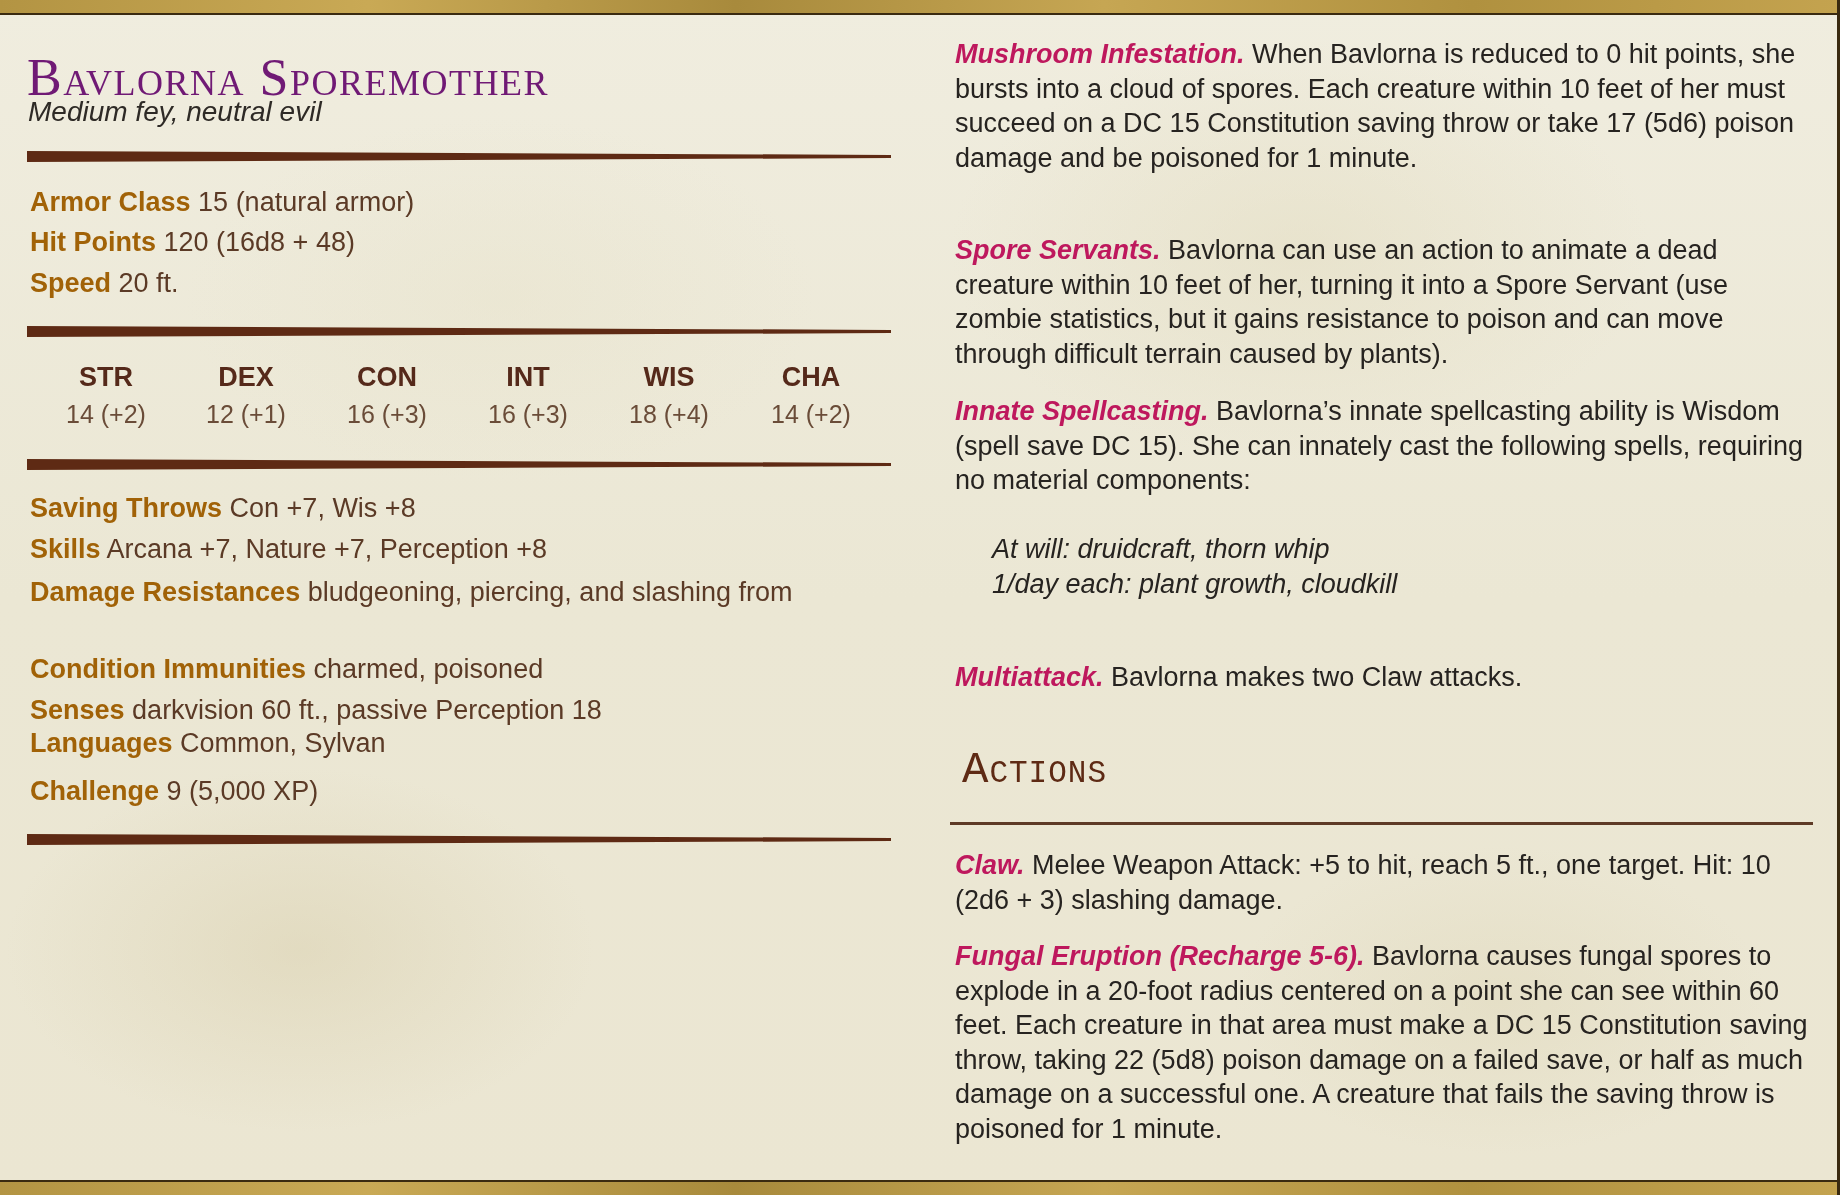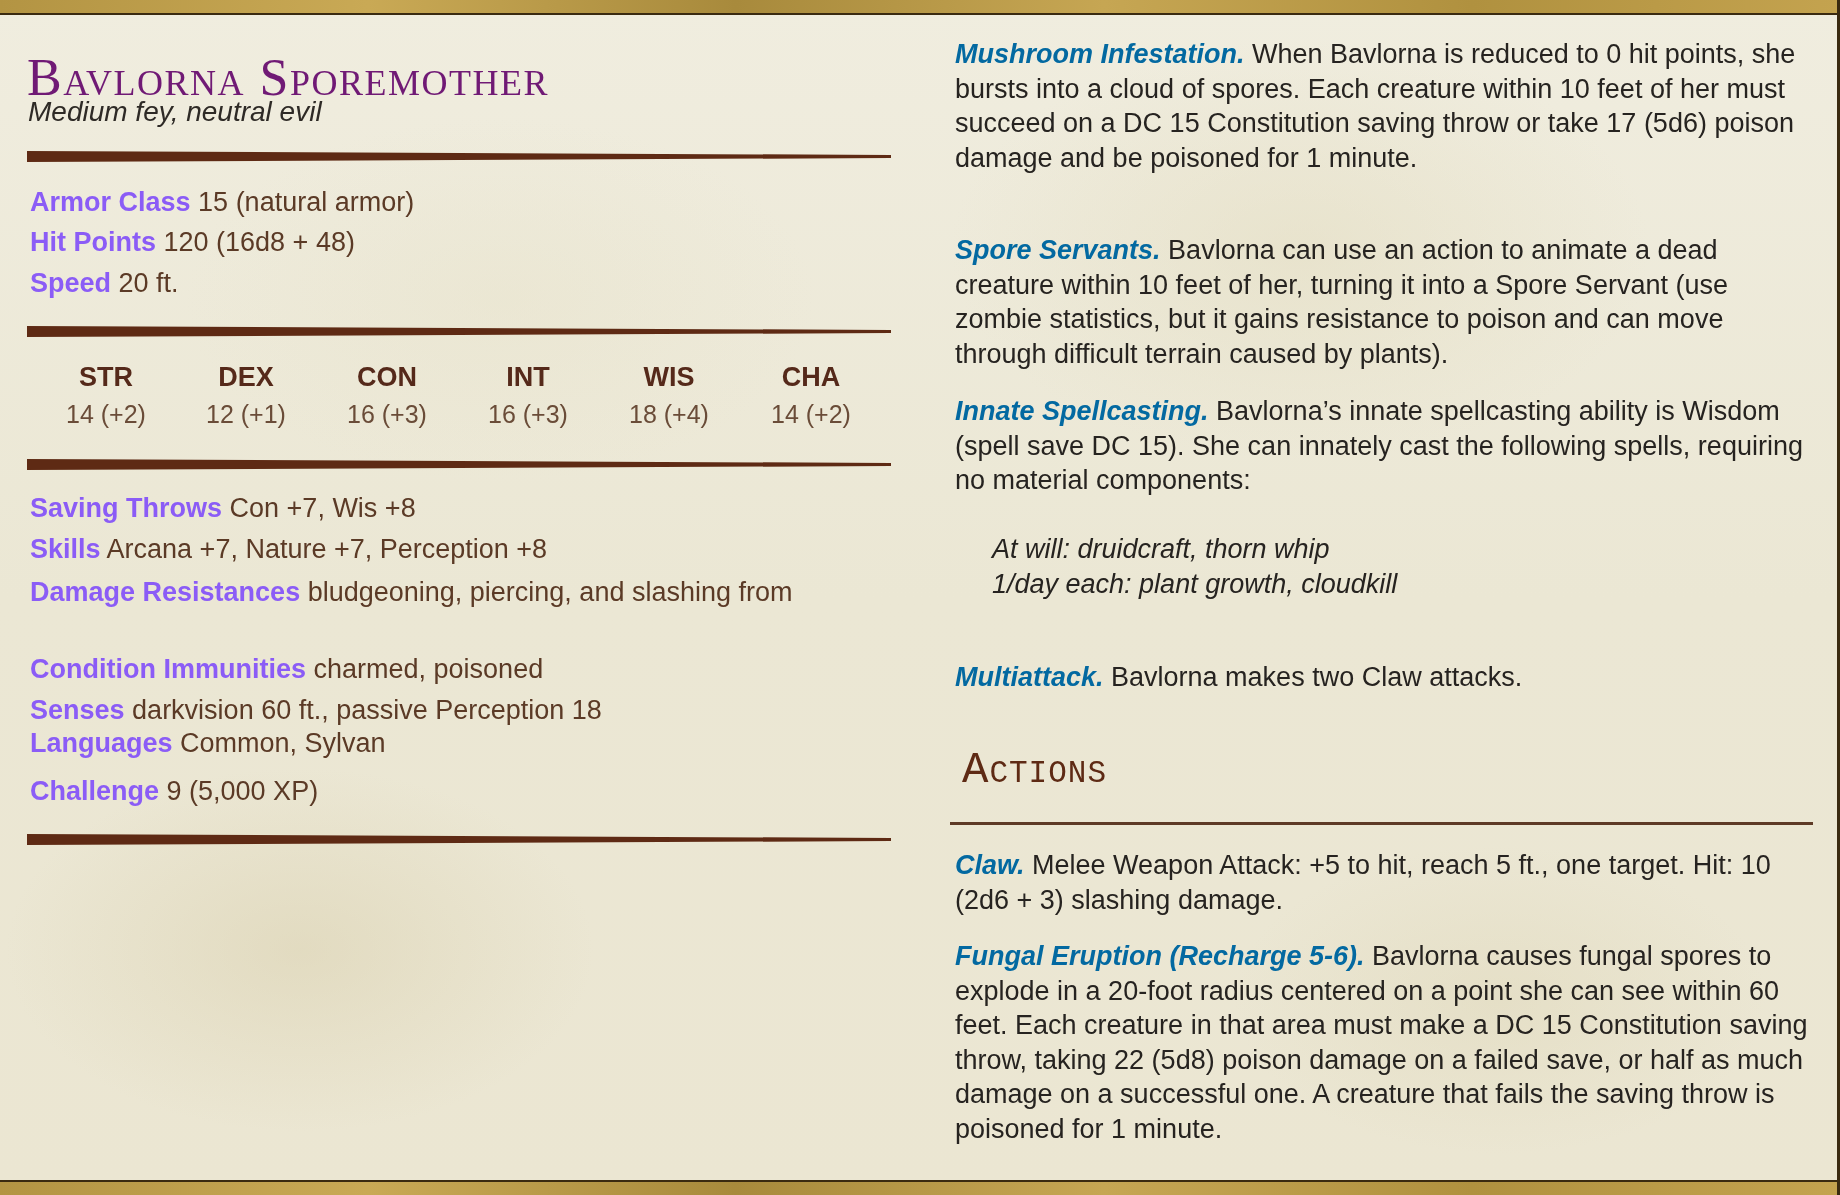--- a/index.html
+++ b/index.html
@@ -41,34 +41,34 @@
     font-style: italic; font-size: 28px; color: #2e2a26; white-space: nowrap;
   }
   .taper {
     position: absolute; left: 27px; width: 864px; height: 11px;
     background: #5e2a14;
     clip-path: polygon(0 0, 100% 36%, 100% 64%, 0 100%);
   }
   .prop {
     position: absolute; left: 30px; font-size: 27px; color: #5b3a26; white-space: nowrap; line-height: 34px;
   }
-  .prop b { color: #8b5cf6; font-weight: bold; }
+  .prop b { color: #a16207; font-weight: bold; }
   .prop .cont { display: block; padding-left: 29px; }
   .abil {
     position: absolute; width: 140px; text-align: center; color: #5b3a26;
   }
   .abil .ab-name { display: block; font-size: 27px; font-weight: bold; color: #55291a; line-height: 34px; }
   .abil .ab-val { display: block; font-size: 25px; line-height: 40px; color: #6a4c38; }
 
   
   .rc {
     position: absolute; left: 955px; width: 860px;
     font-size: 27px; line-height: 34.5px; color: #262320;
   }
-  .rc b i, .rc i b { font-weight: bold; color: #0369a1; }
+  .rc b i, .rc i b { font-weight: bold; color: #be185d; }
   .spells { position: absolute; left: 992px; font-size: 27px; line-height: 34.5px; color: #262320; white-space: nowrap; font-style: italic; }
   .actions-head {
     position: absolute; left: 962px; top: 742px;
     font-family: Liberation Mono, monospace; font-variant: small-caps;
     font-size: 44px; color: #5e2a14; letter-spacing: 1px; line-height: 56px;
   }
   .actions-rule {
     position: absolute; left: 950px; top: 822px; width: 863px; height: 3px; background: #5e3a26;
   }
 </style>

